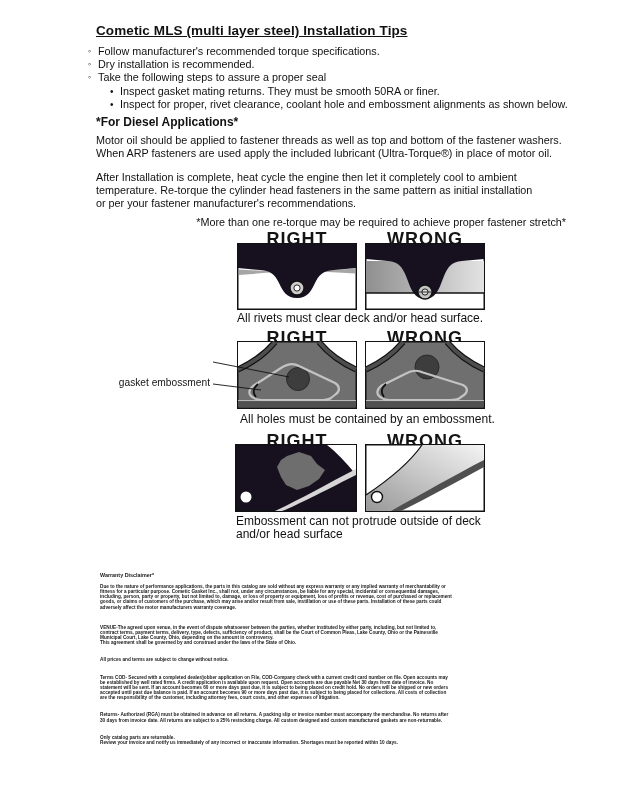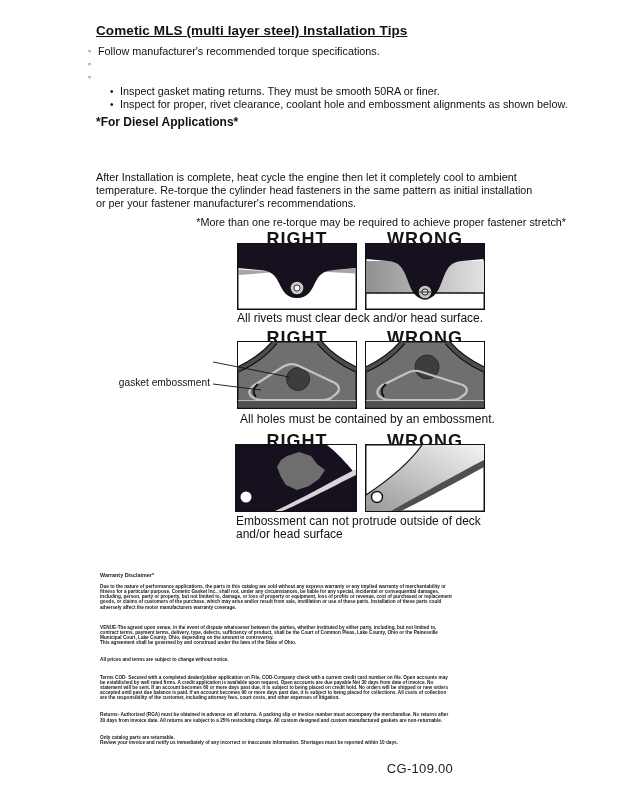--- a/index.html
+++ b/index.html
@@ -43,35 +43,39 @@
 
   <div class="abs title">Cometic MLS (multi layer steel) Installation Tips</div>
 
   <div class="abs bullets">
     <div class="b l1">
         <span class="m">◦</span>
         <span>Follow manufacturer's recommended torque specifications.</span>
       </div>
     <div class="b l1">
         <span class="m">◦</span>
+        <span>Dry installation is recommended.</span>
       </div>
     <div class="b l1">
         <span class="m">◦</span>
+        <span>Take the following steps to assure a proper seal</span>
       </div>
     <div class="b l2">
         <span class="m">•</span>
         <span>Inspect gasket mating returns.  They must be smooth 50RA or finer.</span>
       </div>
     <div class="b l2">
         <span class="m">•</span>
         <span>Inspect for proper, rivet clearance, coolant hole and embossment alignments as shown below.</span>
       </div>
   </div>
 
   <div class="abs diesel-heading">*For Diesel Applications*</div>
+  <div class="abs para p1">Motor oil should be applied to fastener threads as well as top and bottom of the fastener washers.
+When ARP fasteners are used apply the included lubricant (Ultra-Torque®) in place of motor oil.</div>
   <div class="abs para p2">After Installation is complete, heat cycle the engine then let it completely cool to ambient
 temperature. Re-torque the cylinder head fasteners in the same pattern as initial installation
 or per your fastener manufacturer's recommendations.</div>
   <div class="abs para note">*More than one re-torque may be required to achieve proper fastener stretch*</div>
 
   <div class="abs dlabel" style="left:237px;top:229px;">RIGHT</div>
   <div class="abs dlabel" style="left:365px;top:229px;">WRONG</div>
 
   <div class="abs dbox" style="left:237px;top:243px;">
     <svg width="120" height="67" viewBox="0 0 120 67">
@@ -198,15 +202,14 @@
 be established by well rated firms.  A credit application is available upon request.  Open accounts are due payable Net 30 days from date of invoice.  No
 statement will be sent.  If an account becomes 60 or more days past due, it is subject to being placed on credit hold.  No orders will be shipped or new orders
 accepted until past due balance is paid.  If an account becomes 90 or more days past due, it is subject to being placed for collections.  All costs of collection
 are the responsibility of the customer, including attorney fees, court costs, and other expenses of litigation.</p>
     <p>Returns- Authorized (RGA) must be obtained in advance on all returns.  A packing slip or invoice number must accompany the merchandise.  No returns after
 30 days from invoice date.  All returns are subject to a 25% restocking charge.  All custom designed and custom manufactured gaskets are non-returnable.</p>
     <p>Only catalog parts are returnable.
 Review your invoice and notify us immediately of any incorrect or inaccurate information.  Shortages must be reported within 10 days.</p>
   </div>
 
-  <div class="abs footer">CG-109.00</div>
 
 </div>
 
 </body></html>

